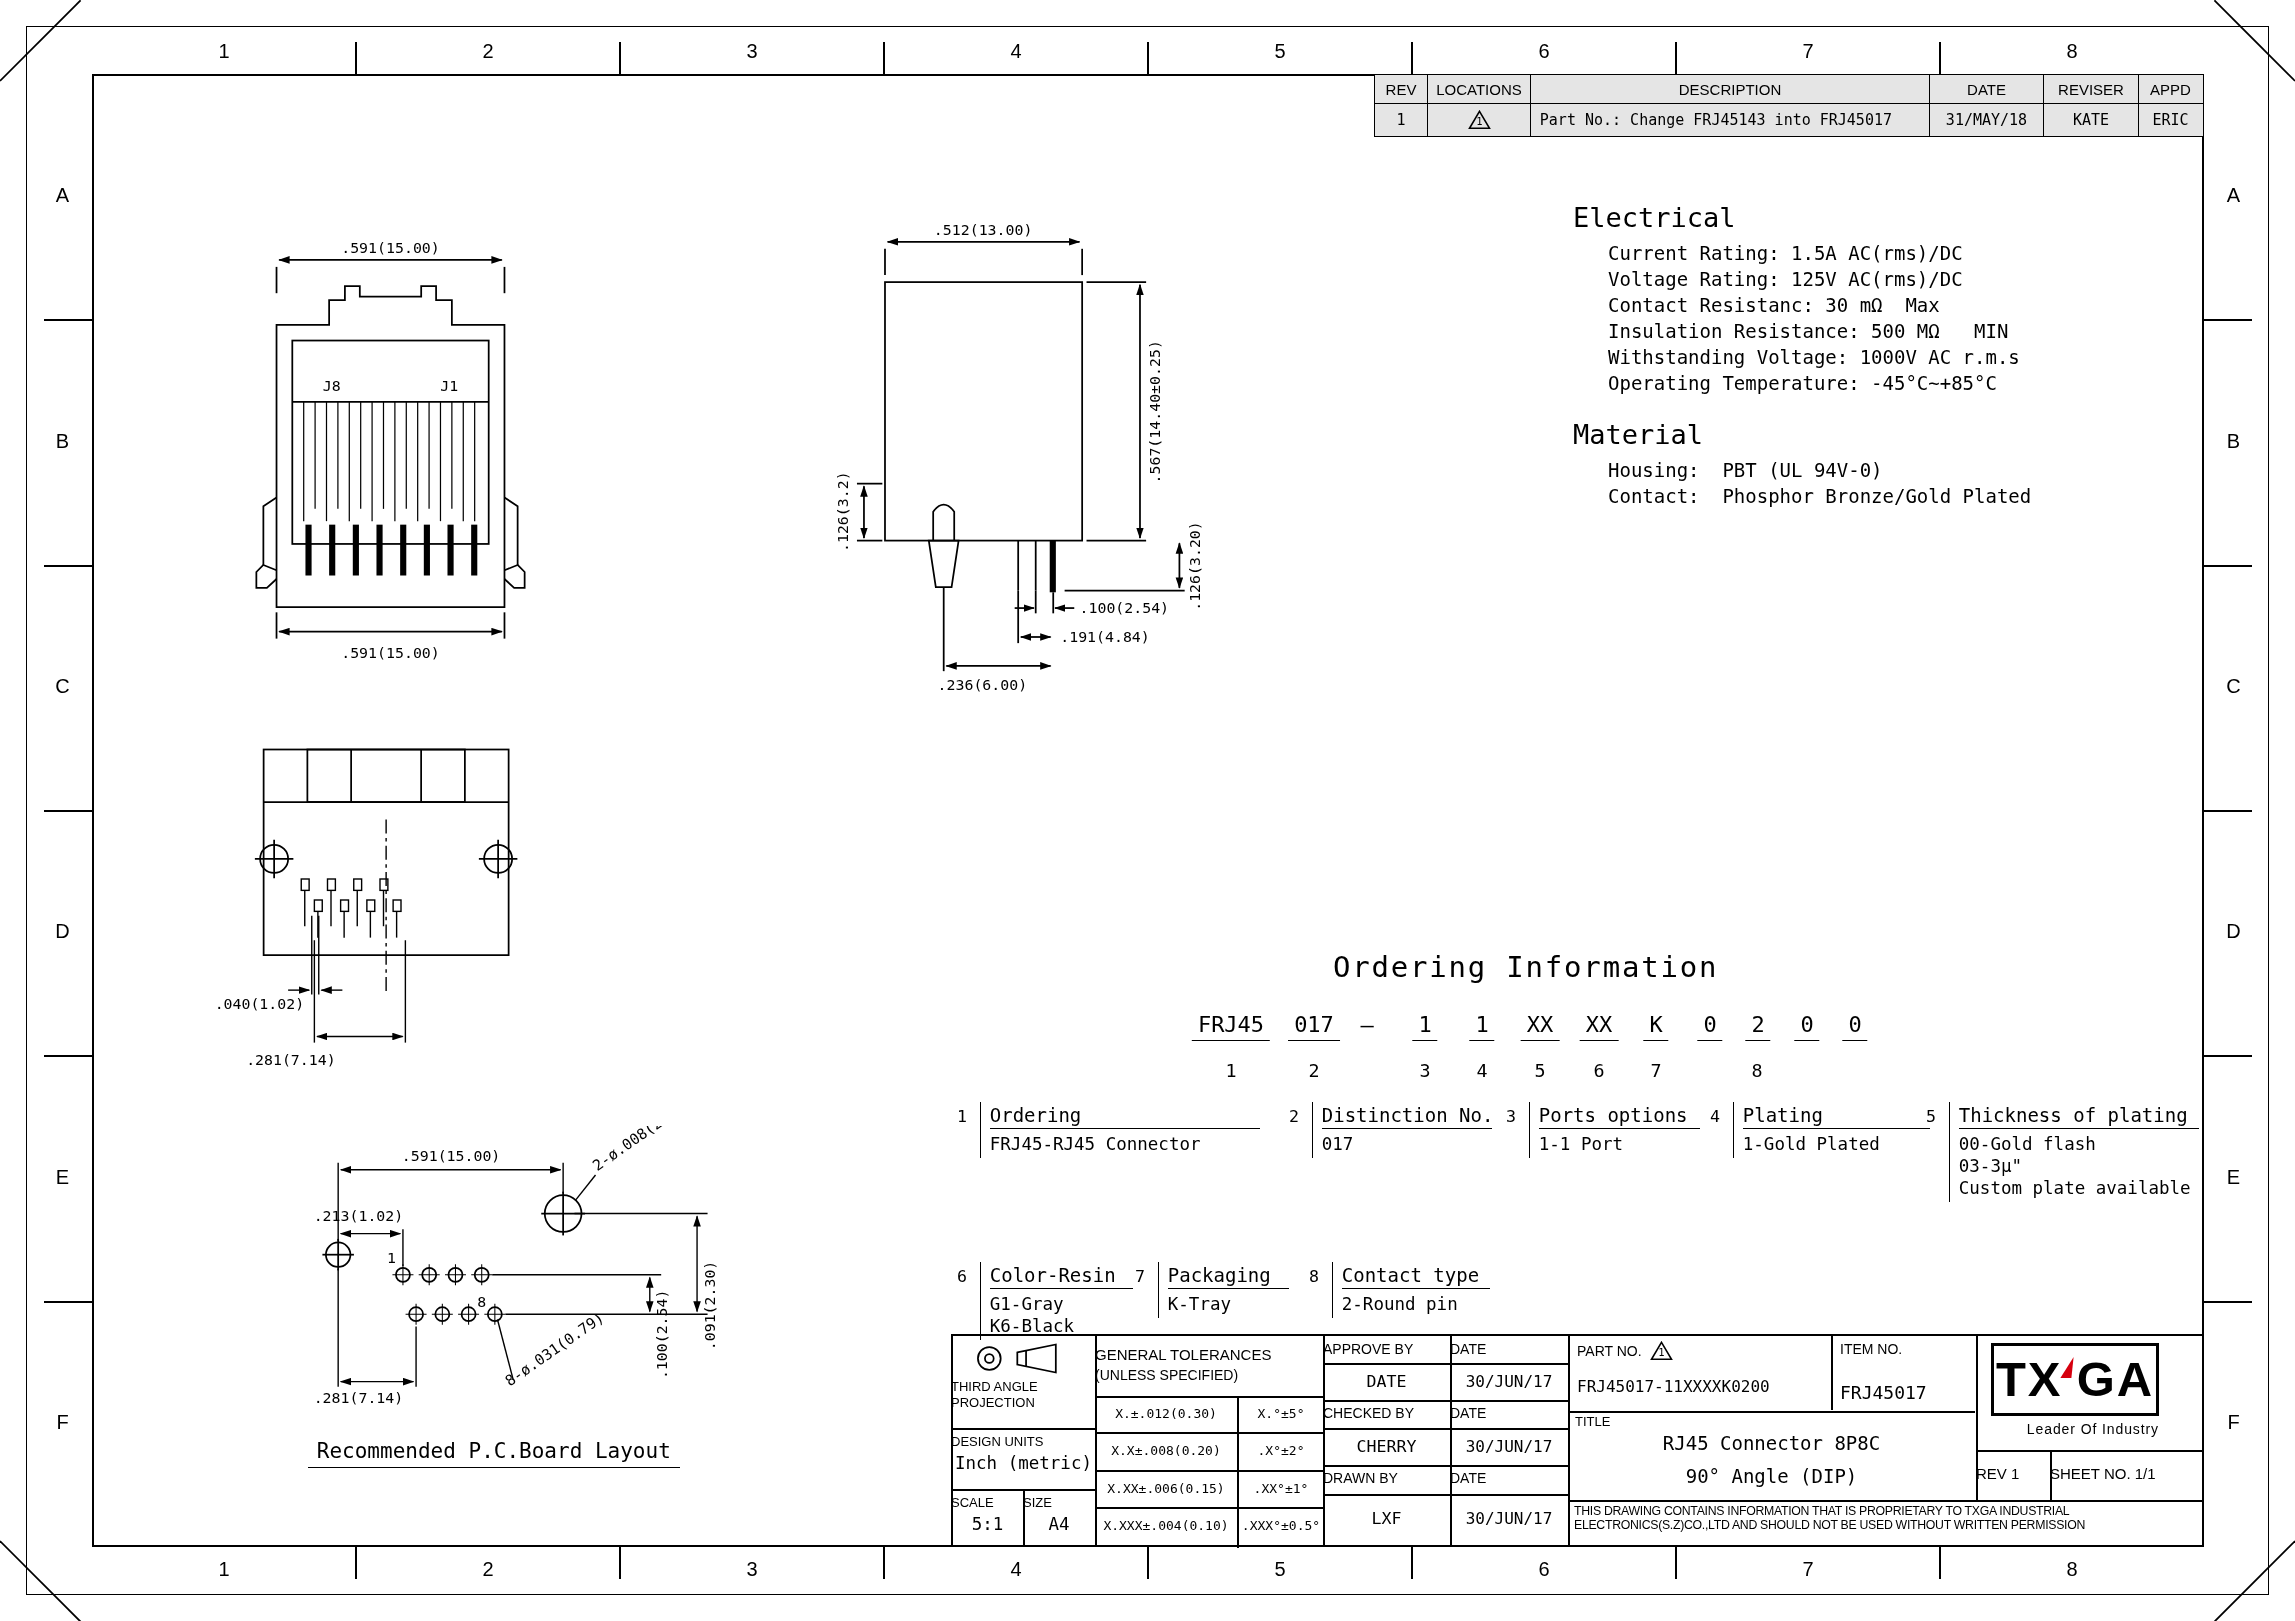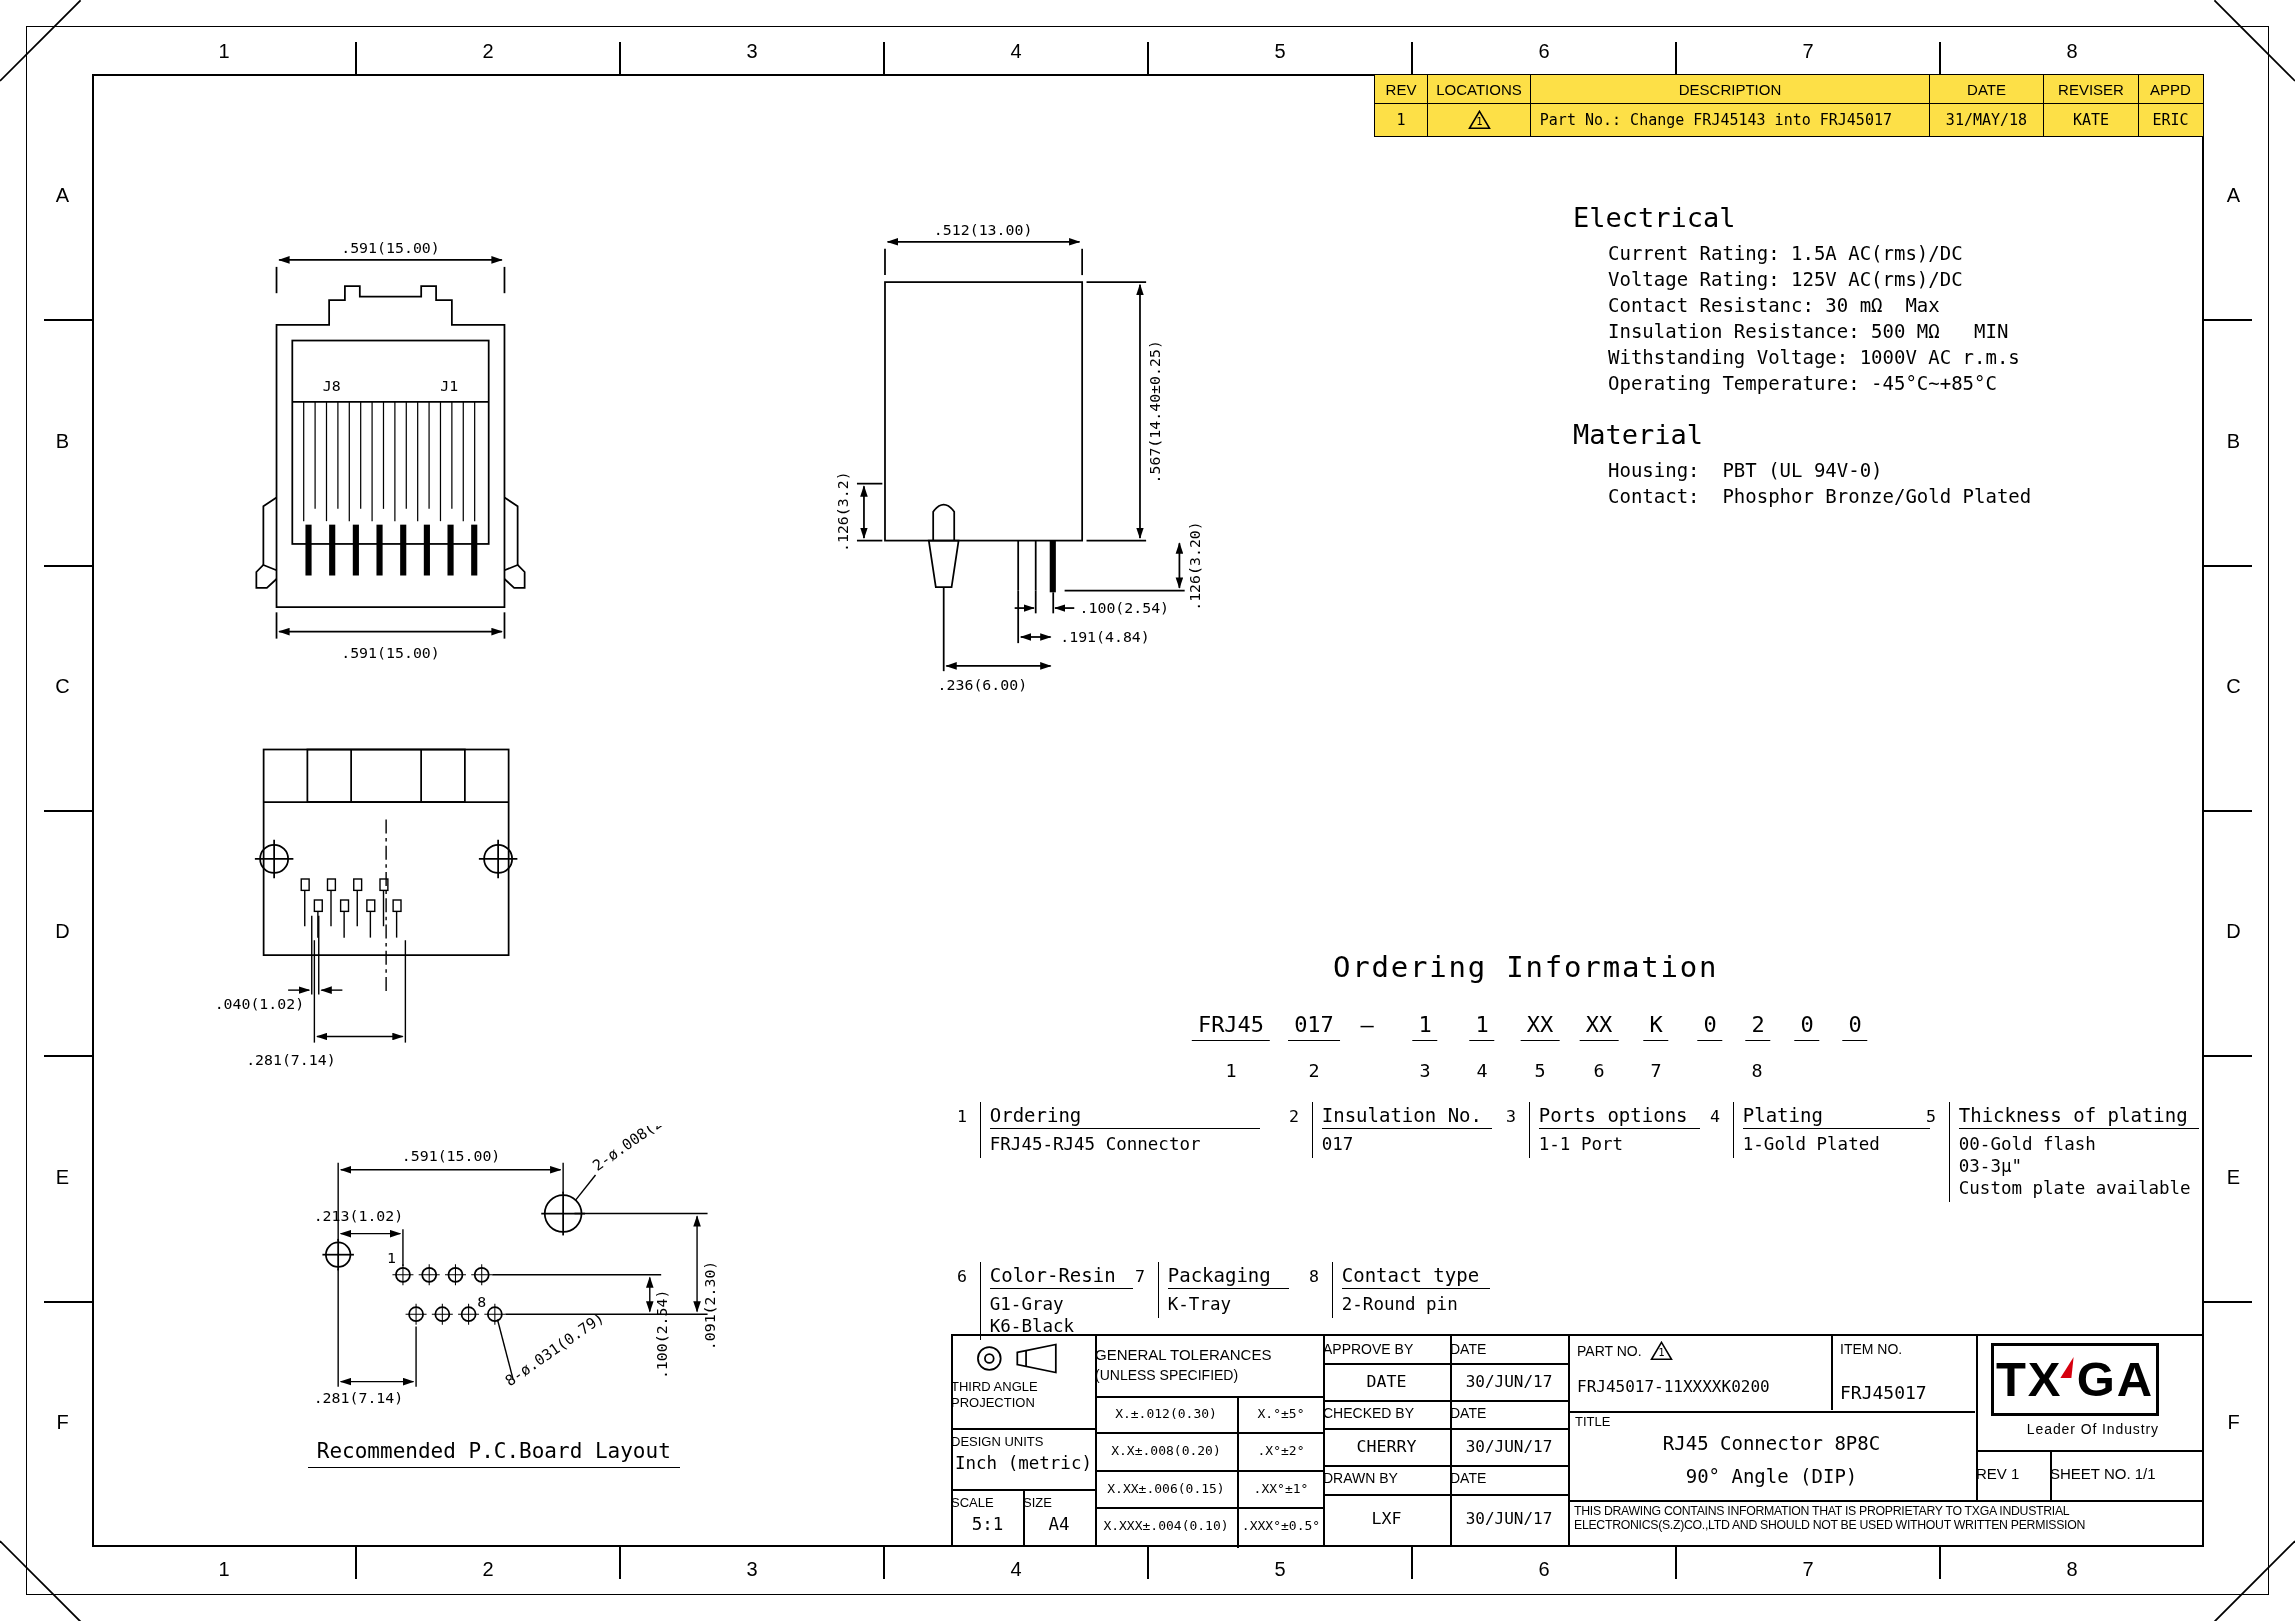--- a/index.html
+++ b/index.html
@@ -8,21 +8,21 @@
   .abs{position:absolute}
   .frame{position:absolute;border:1.8px solid #000;box-sizing:border-box}
   .tick{position:absolute;background:#000}
   .zone-label{position:absolute;text-align:center;font:20px "Liberation Sans",sans-serif}
   .hl{position:absolute;background:#000;height:1.8px}
   .vl{position:absolute;background:#000;width:1.8px}
   .drw{position:absolute}
   .drw path,.drw rect,.drw line,.drw circle,.drw polygon{vector-effect:none}
   .dim{font:17px "DejaVu Sans Mono",monospace;fill:#000;stroke:none}
   
-  .rev-table{position:absolute;border:1.8px solid #000;background:#fde047;box-sizing:border-box}
+  .rev-table{position:absolute;border:1.8px solid #000;background:#e5e5e5;box-sizing:border-box}
   .rev-row{display:flex}
   .rev-cell{border-right:1.8px solid #000;display:flex;align-items:center;justify-content:center;
             box-sizing:border-box;font:15px "Liberation Sans",sans-serif;height:28px}
   .rev-row.data .rev-cell{height:32px;font:15px "DejaVu Sans Mono",monospace}
   .rev-cell:last-child{border-right:none}
   .rev-row.head{border-bottom:1.8px solid #000}
   .rev-desc{justify-content:flex-start !important;padding-left:8.8px}
   
   .specs{position:absolute}
   .specs-title{font-size:27px;margin-bottom:7px}
@@ -387,21 +387,21 @@
 <div class="ofield" style="left:980px;top:1102px;width:280px">
   <div class="ofield-num">1</div>
   <div class="ofield-body">
       <div class="ofield-label">Ordering</div>
   <div class="ofield-val">FRJ45-RJ45 Connector</div>
     </div>
 </div>
 <div class="ofield" style="left:1312px;top:1102px;width:180px">
   <div class="ofield-num">2</div>
   <div class="ofield-body">
-      <div class="ofield-label">Insulation No.</div>
+      <div class="ofield-label">Distinction No.</div>
   <div class="ofield-val">017</div>
     </div>
 </div>
 <div class="ofield" style="left:1529px;top:1102px;width:171px">
   <div class="ofield-num">3</div>
   <div class="ofield-body">
       <div class="ofield-label">Ports options</div>
   <div class="ofield-val">1-1 Port</div>
     </div>
 </div>

